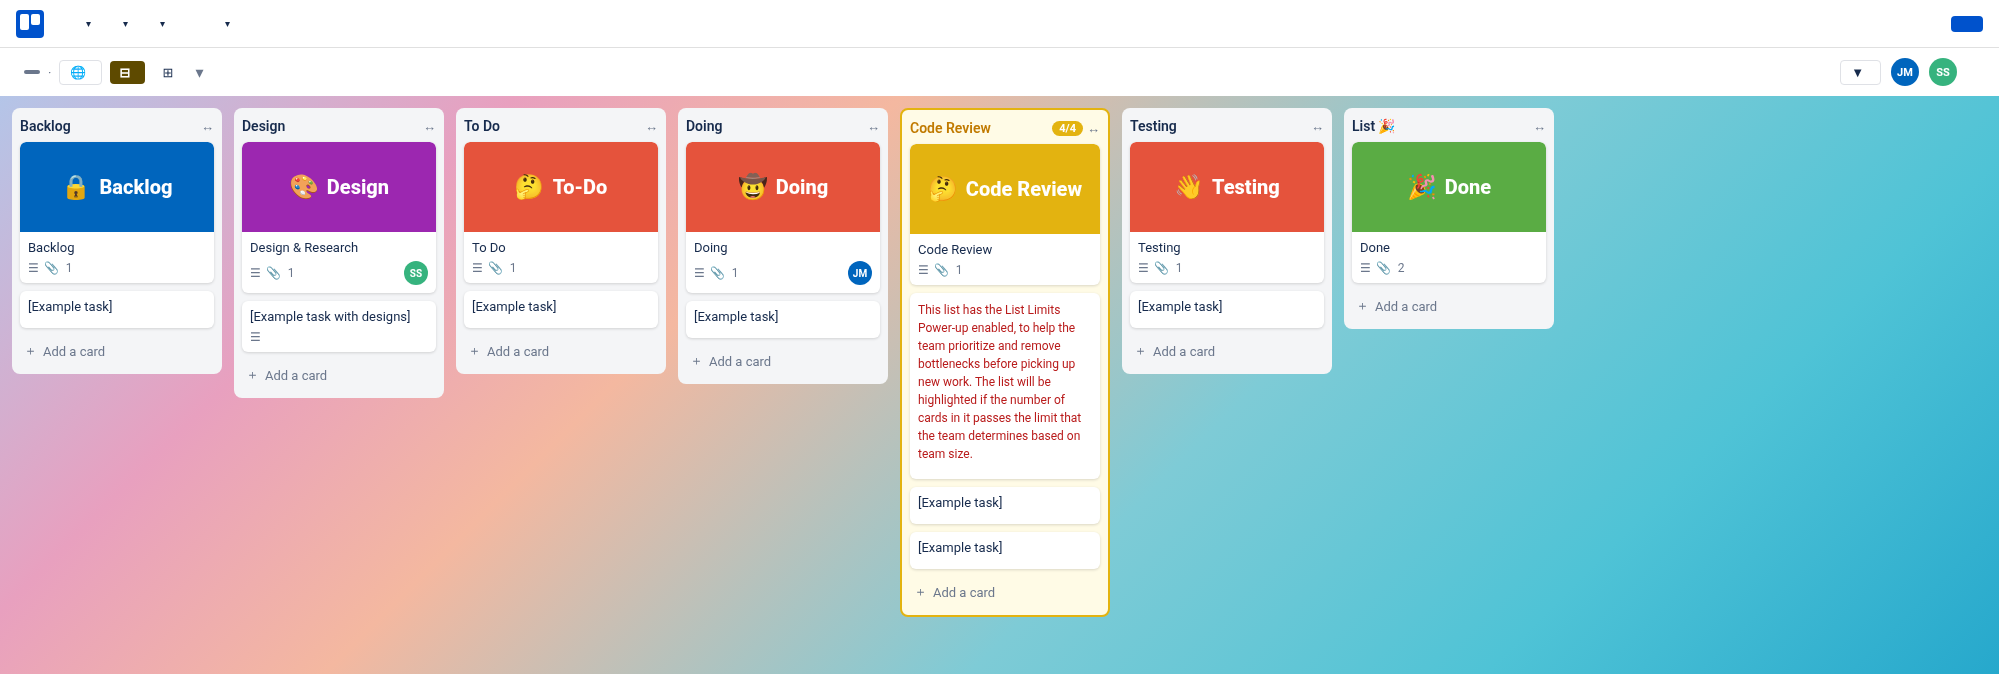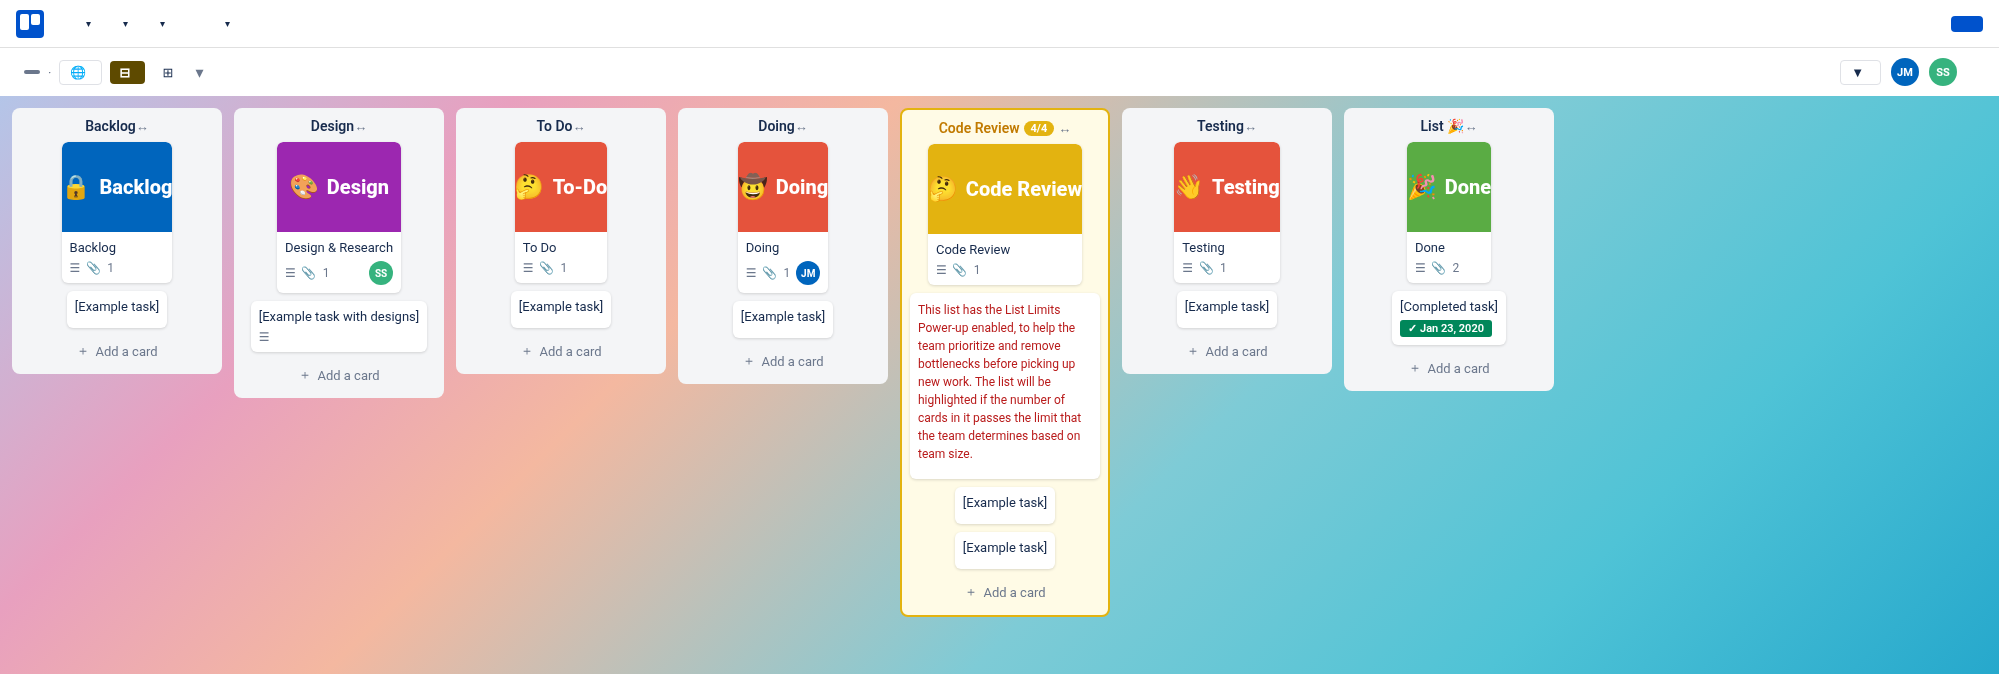--- a/index.html
+++ b/index.html
@@ -48,21 +48,20 @@
 
     
     .column {
       background: #f4f5f7; border-radius: 8px;
       width: 210px; min-width: 210px;
       padding: 10px 8px 8px;
       display: flex; flex-direction: column; gap: 8px;
       max-height: calc(100vh - 120px);
       overflow-y: auto;
       flex-shrink: 0;
-      align-items: center;
     }
     .column-header { display: flex; align-items: center; justify-content: space-between; }
     .column-title { font-size: 14px; font-weight: 600; color: #172b4d; }
     .column-title.code-review { color: #c17a00; }
     .col-actions { display: flex; align-items: center; gap: 4px; cursor: pointer; font-size: 13px; color: #6b778c; }
     .col-limit { background: #e3b310; color: #fff; font-size: 11px; font-weight: 700; border-radius: 10px; padding: 1px 7px; margin-left: 4px; }
 
     
     .card {
       background: #fff; border-radius: 6px;
@@ -394,26 +393,18 @@
         </div>
         <div class="card-body">
           <div class="card-title">Done</div>
           <div class="card-meta">
             <span class="meta-icon">☰</span>
             <span class="meta-icon">📎</span>
             <span class="meta-count">2</span>
           </div>
         </div>
       </div>
-      <div class="card">
-        <div class="card-body">
-          <div class="card-title">[Completed task]</div>
-          <div class="card-meta">
-            <span class="date-badge">✓ Jan 23, 2020</span>
-          </div>
-        </div>
-      </div>
       <div class="add-card">
         <span>＋</span>
         <span>Add a card</span>
       </div>
     </div>
   </div>
 
 </body></html>

